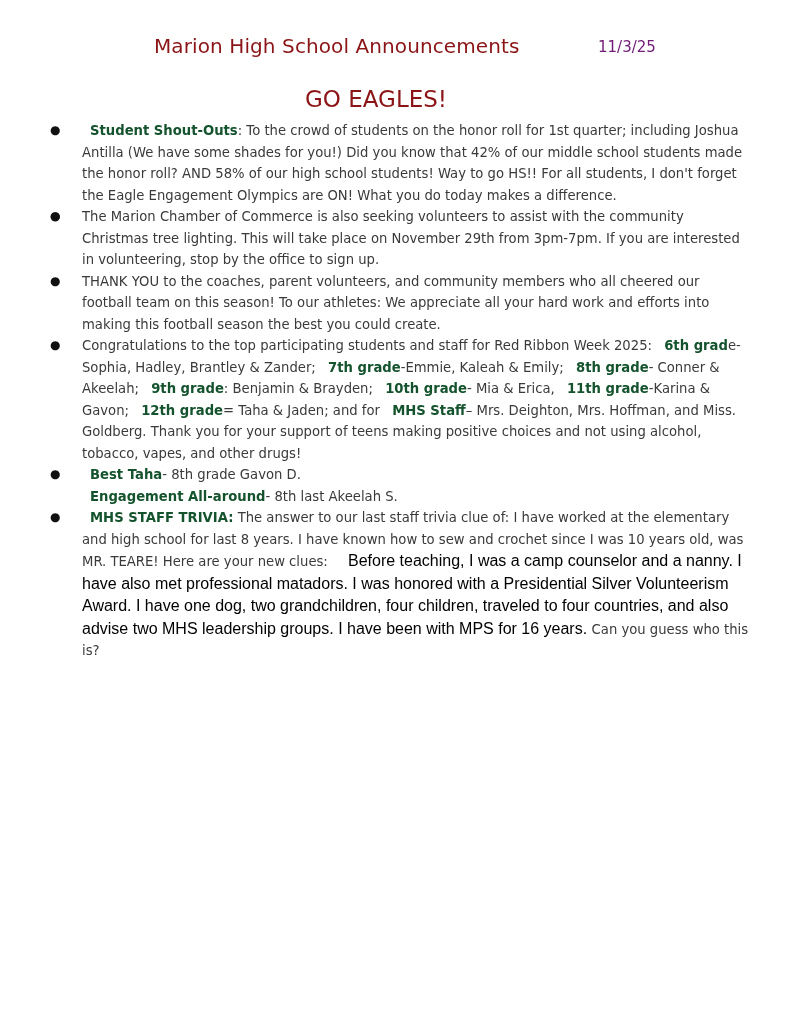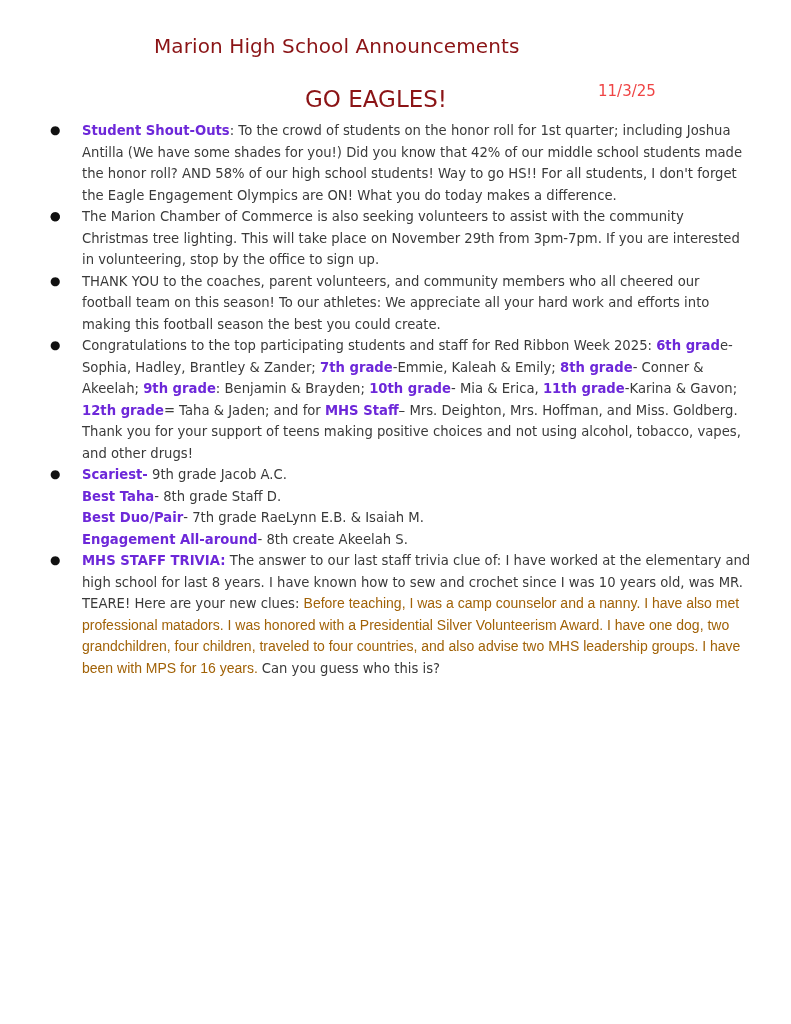--- a/index.html
+++ b/index.html
@@ -10,40 +10,40 @@
     }
     .header {
       position: absolute; top: 34px; left: 0; width: 773px; height: 30px; padding-left: 44px;
     }
     .title {
       position: absolute; left: 154px; top: 0;
       font-size: 20px; color: #8b1416; letter-spacing: 0.1px;
     }
     .date {
       position: absolute; left: 598px; top: 4px;
-      font-size: 15px; color: #ef4444; margin-top: 44px;
+      font-size: 15px; color: #701a75;
     }
     .slogan {
       position: absolute; top: 86px; left: 0; width: 752px; text-align: center;
       font-size: 23px; color: #8b1416;
     }
     ul.items {
       position: absolute; top: 120px; left: 0; margin: 0; padding: 0;
       list-style: none; width: 791px;
     }
     li.item {
       position: relative; padding-left: 82px; padding-right: 40px;
       font-size: 13.2px; line-height: 21.5px;
     }
     li.item .bullet {
       position: absolute; left: 50px; top: 0; font-size: 12px; color: #111;
     }
-    b, .b { font-weight: bold; color: #6d28d9; }
+    b, .b { font-weight: bold; color: #14532d; margin-left: 8px; }
     .line { display: block; }
-    .trivia-body { font-family: "Liberation Sans", sans-serif; font-size: 14px; color: #a16207; }
+    .trivia-body { font-family: "Liberation Sans", sans-serif; font-size: 16px; color: #000000; margin-left: 16px; }
   </style>
 </head>
 <body>
 
 <div class="header">
   <div class="title">Marion High School Announcements</div>
   <div class="date">11/3/25</div>
 </div>
 <div class="slogan">GO EAGLES!</div>
 
@@ -62,22 +62,20 @@
   <li class="item">
     <span class="bullet">●</span>
     <span>THANK YOU to the coaches, parent volunteers, and community members who all cheered our football team on this season! To our athletes: We appreciate all your hard work and efforts into making this football season the best you could create.</span>
   </li>
   <li class="item">
     <span class="bullet">●</span>
     <span>Congratulations to the top participating students and staff for Red Ribbon Week 2025: </span><b>6th grad</b><span>e-Sophia, Hadley, Brantley &amp; Zander; </span><b>7th grade</b><span>-Emmie, Kaleah &amp; Emily; </span><b>8th grade</b><span>- Conner &amp; Akeelah; </span><b>9th grade</b><span>: Benjamin &amp; Brayden; </span><b>10th grade</b><span>- Mia &amp; Erica, </span><b>11th grade</b><span>-Karina &amp; Gavon; </span><b>12th grade</b><span>= Taha &amp; Jaden; and for </span><b>MHS Staff</b><span>– Mrs. Deighton, Mrs. Hoffman, and Miss. Goldberg.  Thank you for your support of teens making positive choices and not using alcohol, tobacco, vapes, and other drugs!</span>
   </li>
   <li class="item">
     <span class="bullet">●</span>
-    <span class="line"><b>Scariest-</b><span> 9th grade Jacob A.C.</span></span>
-    <span class="line"><b>Best Taha</b><span>- 8th grade Staff D.</span></span>
-    <span class="line"><b>Best Duo/Pair</b><span>- 7th grade RaeLynn E.B. &amp; Isaiah M.</span></span>
-    <span class="line"><b>Engagement All-around</b><span>- 8th create Akeelah S.</span></span>
+    <span class="line"><b>Best Taha</b><span>- 8th grade Gavon D.</span></span>
+    <span class="line"><b>Engagement All-around</b><span>- 8th last Akeelah S.</span></span>
   </li>
   <li class="item">
     <span class="bullet">●</span>
     <b>MHS STAFF TRIVIA:</b><span>  The answer to our last staff trivia clue of: I have worked at the elementary and high school for last 8 years. I have known how to sew and crochet since I was 10 years old, was MR. TEARE! Here are your new clues: </span><span class="trivia-body">Before teaching, I was a camp counselor and a nanny. I have also met professional matadors. I was honored with a Presidential Silver Volunteerism Award.  I have one dog, two grandchildren, four children, traveled to four countries, and also advise two MHS leadership groups. I have been with MPS for 16 years. </span><span>Can you guess who this is?</span>
   </li>
 </ul>
 
 </body></html>

